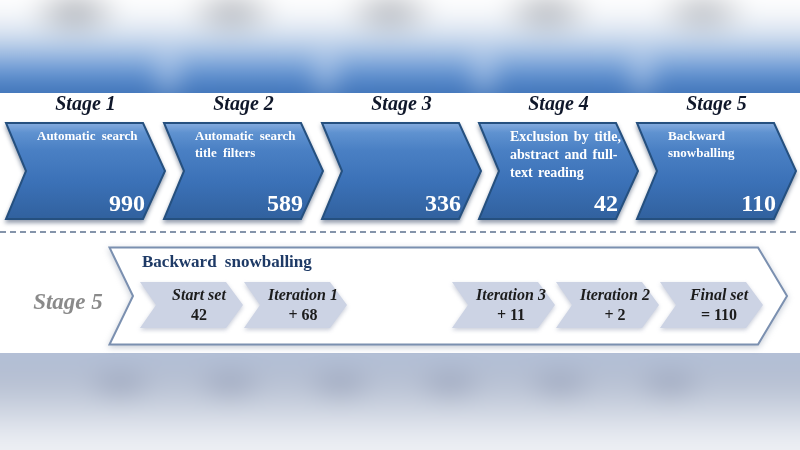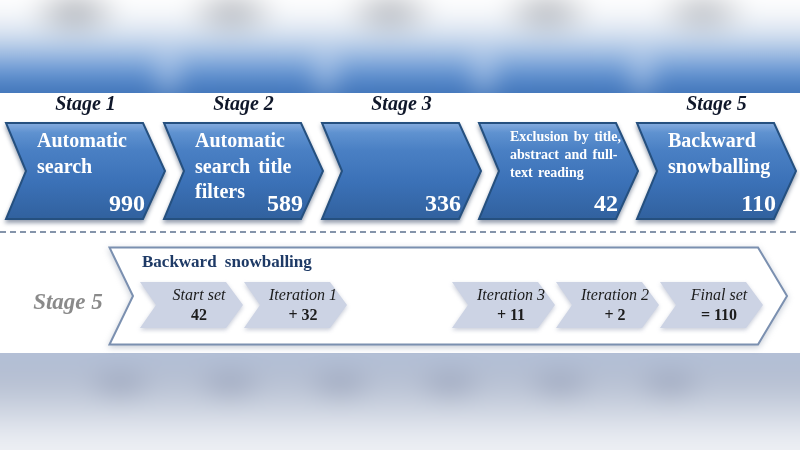--- a/index.html
+++ b/index.html
@@ -34,40 +34,40 @@
       linear-gradient(180deg,#bac4d7 30px,#b3bdd1 56px,#ccd3e0 86px,#e6e9f0 112px,
                       #eff1f5 130px,#f0f2f6 158px);}
   .band{position:absolute;left:0;top:93px;width:800px;height:260px;background:#ffffff;}
 
   
   .stage-label{position:absolute;top:92px;width:163px;text-align:center;
     font-style:italic;font-weight:bold;font-size:20px;color:#0f172a;}
   .arrow{position:absolute;top:121px;width:163px;height:100px;}
   .arrow svg{position:absolute;inset:0;filter:drop-shadow(0 3px 2px rgba(20,40,75,.45));}
   .arrow-title{position:absolute;left:33px;top:7px;right:12px;color:#fff;font-weight:bold;
-    font-size:20px;line-height:1.28;word-spacing:3px;}
+    font-size:13px;line-height:1.28;word-spacing:3px;}
   .arrow-title.small{font-size:14px;line-height:1.3;right:16px;word-spacing:2px;}
   .arrow-count{position:absolute;right:22px;bottom:4px;color:#fff;font-weight:bold;font-size:24px;}
 
   
   .divider{position:absolute;left:0;top:231px;width:800px;height:2px;
     background:repeating-linear-gradient(90deg,var(--dash,#8494aa) 0 6px,transparent 6px 10px);}
 
   
   .detail-stage{position:absolute;left:24px;top:289px;width:88px;text-align:center;
     font-style:italic;font-weight:bold;font-size:23px;color:var(--grayLabel,#8a8a8a);}
   .bigarrow{position:absolute;left:108px;top:246px;width:682px;height:100px;}
   .bigarrow > svg{position:absolute;inset:0;filter:drop-shadow(0 2px 3px rgba(110,125,150,.4));}
   .detail-title{position:absolute;left:34px;top:6px;font-weight:bold;font-size:17px;
     word-spacing:4px;color:var(--headerNavy,#1e3a66);}
   .chev{position:absolute;top:36px;width:104px;height:46px;}
   .chev svg{position:absolute;inset:0;filter:drop-shadow(0 2px 2px rgba(120,130,160,.4));}
   .chev-text{position:absolute;inset:0;padding-left:14px;display:flex;flex-direction:column;
     align-items:center;justify-content:center;color:#1c1c1c;}
-  .chev-name{font-style:italic;font-size:16px;line-height:20px;}
+  .chev-name{font-style:italic;font-size:16px;line-height:20px;font-weight:bold;}
   .chev-value{font-weight:bold;font-size:16px;line-height:20px;}
   .hiddendefs{position:absolute;width:0;height:0;}
 </style>
 </head>
 <body>
 
 <div class="canvas">
 
   <svg class="hiddendefs" aria-hidden="true">
     <defs>
@@ -85,20 +85,21 @@
       <div class="blur"></div>
     </div>
   <div class="bg-bottom">
       <div class="blur"></div>
     </div>
   <div class="band"></div>
 
   <div class="stage-label" style="left:4px">Stage 1</div>
   <div class="stage-label" style="left:162px">Stage 2</div>
   <div class="stage-label" style="left:320px">Stage 3</div>
+  <div class="stage-label" style="left:477px">Stage 4</div>
   <div class="stage-label" style="left:635px">Stage 5</div>
 
   <div class="arrow" style="left:4px">
     <svg viewBox="0 0 163 100">
       <polygon points="2,2 139,2 161,50 139,98 2,98 22,50" fill="url(#arrowGrad)" stroke="#25507f" stroke-width="2"></polygon>
       </svg>
     <div class="arrow-title">Automatic search</div>
     <div class="arrow-count">990</div>
   </div>
   <div class="arrow" style="left:162px">
@@ -147,21 +148,21 @@
         <div class="chev-name">Start set</div>
         <div class="chev-value">42</div>
       </div>
     </div>
     <div class="chev" style="left:136px">
       <svg viewBox="0 0 104 46">
         <polygon points="0,0 86,0 103,23 86,46 0,46 16,23" fill="#ccd3e4"></polygon>
         </svg>
       <div class="chev-text">
         <div class="chev-name">Iteration 1</div>
-        <div class="chev-value">+ 32</div>
+        <div class="chev-value">+ 68</div>
       </div>
     </div>
     <div class="chev" style="left:344px">
       <svg viewBox="0 0 104 46">
         <polygon points="0,0 86,0 103,23 86,46 0,46 16,23" fill="#ccd3e4"></polygon>
         </svg>
       <div class="chev-text">
         <div class="chev-name">Iteration 3</div>
         <div class="chev-value">+ 11</div>
       </div>

